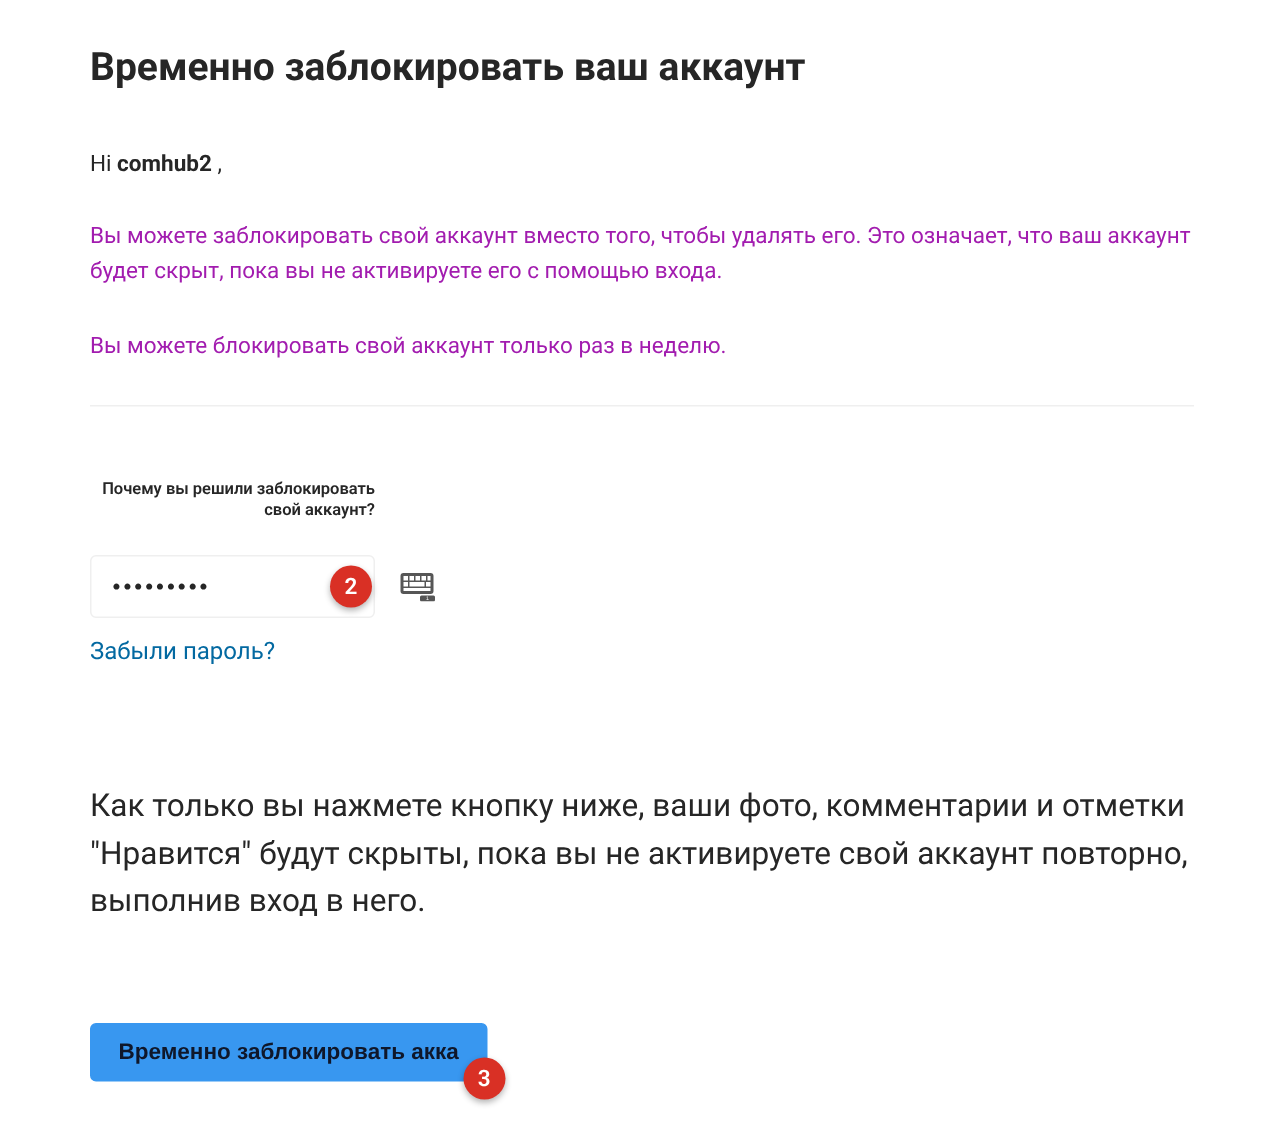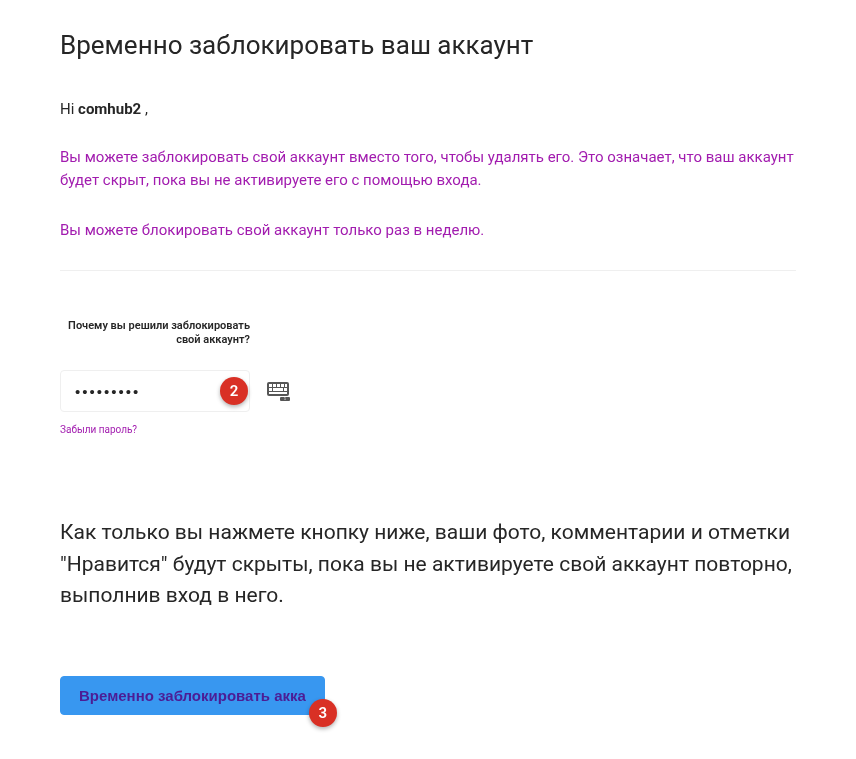--- a/index.html
+++ b/index.html
@@ -9,21 +9,21 @@
     }
     body {
       font-family: -apple-system, BlinkMacSystemFont, "Segoe UI", Roboto, Helvetica, Arial, sans-serif;
       background: #fff;
       color: #262626;
       width: 856px;
       padding: 30px 60px;
     }
     .page-title {
       font-size: 26px;
-      font-weight: 400;
+      font-weight: 700;
       color: #262626;
       margin-bottom: 40px;
     }
     .greeting {
       font-size: 15px;
       margin-bottom: 28px;
     }
     .greeting .username {
       font-weight: 700;
       margin-top: 16px;
@@ -98,35 +98,35 @@
       align-items: center;
       justify-content: center;
     }
     .keyboard-icon svg {
       width: 24px;
       height: 20px;
     }
     .forgot-link {
       display: inline-block;
       margin-top: 12px;
-      color: #a21caf;
-      font-size: 10px;
+      color: #0369a1;
+      font-size: 16px;
       text-decoration: none;
       cursor: pointer;
     }
     .note {
       font-size: 21px;
       line-height: 1.5;
       margin-top: 80px;
       margin-bottom: 64px;
     }
     .submit-btn {
       background: #3897f0;
       border: 1px solid #3897f0;
-      color: #4c1d95;
+      color: #0f172a;
       font-size: 15px;
       font-weight: 600;
       padding: 10px 18px;
       border-radius: 4px;
       cursor: pointer;
     }
     .submit-wrap {
       position: relative;
       display: inline-block;
     }

